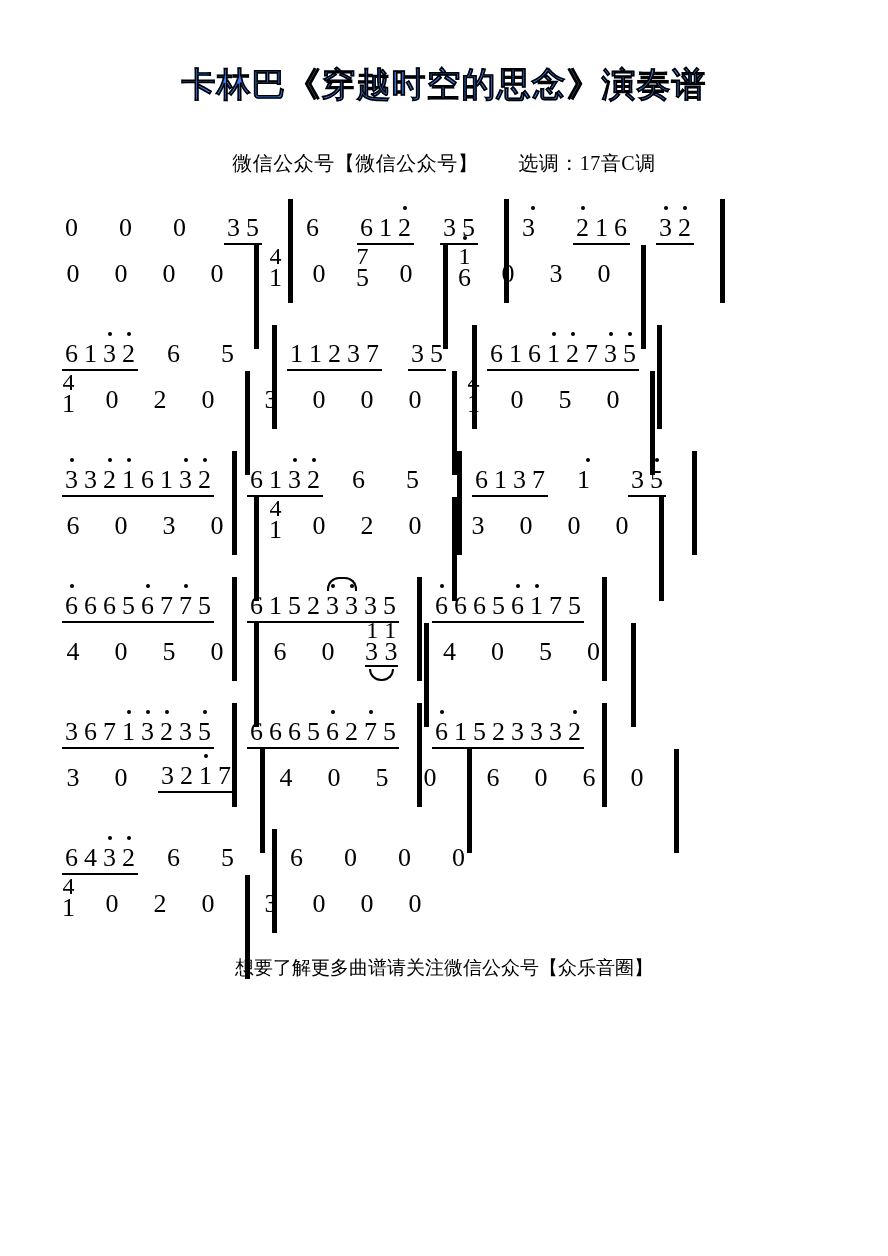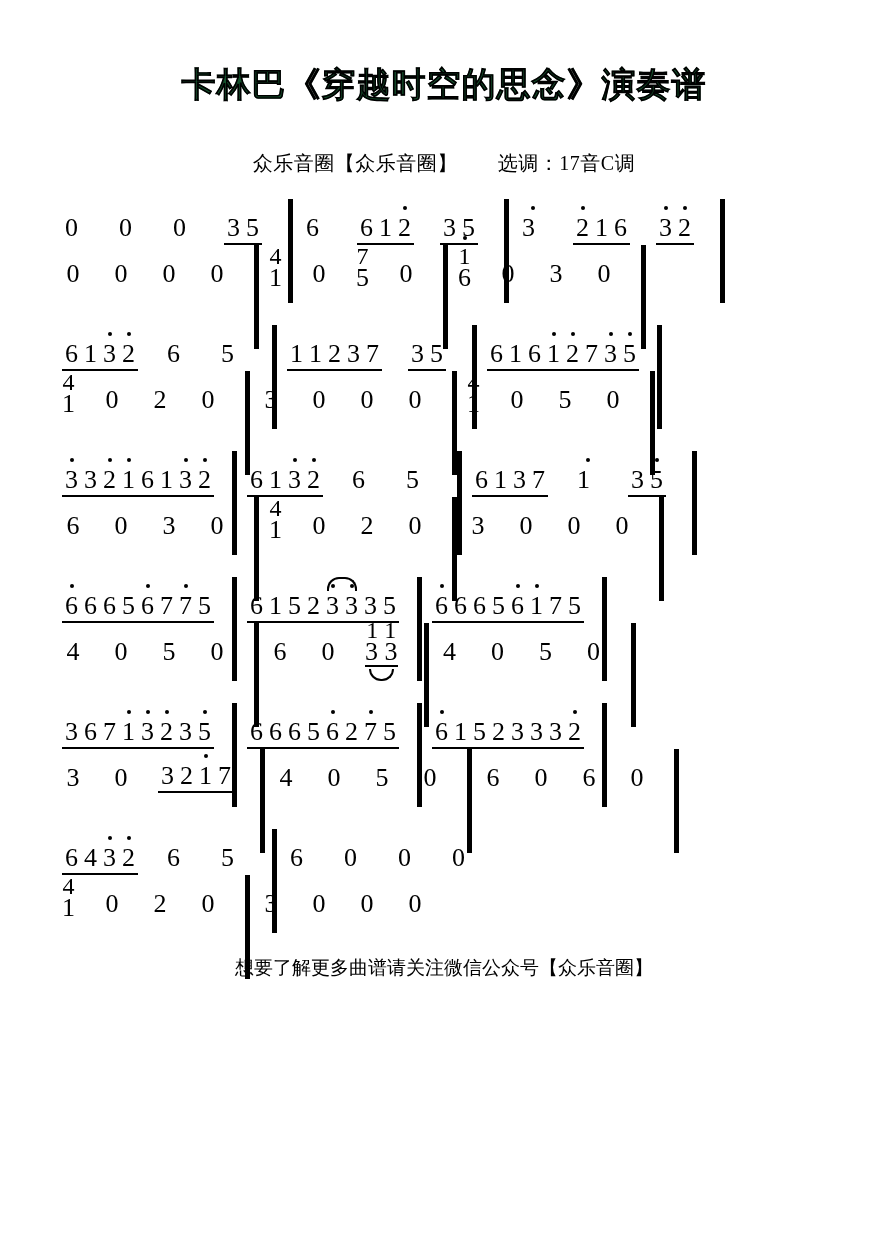--- a/index.html
+++ b/index.html
@@ -23,21 +23,21 @@
   }
 
   
   .title {
     text-align: center;
     font-family: "DejaVu Sans", sans-serif;
     font-weight: bold;
     font-size: 34px;
     letter-spacing: 1px;
     margin-top: 62px;
-    color: #14532d;
+    color: #3b82f6;
     -webkit-text-stroke: 0.6px #000;
   }
 
   
   .subheader {
     display: flex;
     justify-content: center;
     align-items: baseline;
     gap: 40px;
     margin-top: 42px;
@@ -181,21 +181,21 @@
   }
 </style>
 </head>
 <body>
 
 <div class="page">
 
   <div class="title">卡林巴《穿越时空的思念》演奏谱</div>
 
   <div class="subheader">
-    <span class="wechat">众乐音圈【众乐音圈】</span>
+    <span class="wechat">微信公众号【微信公众号】</span>
     <span class="tuning">选调：17音C调</span>
   </div>
 
   <div class="score">
 
     <div class="system">
       <div class="row">
         <div class="measure">
           <span class="n w1 nobeam gap-m">0</span>
           <span class="n w1 nobeam gap-m">0</span>

